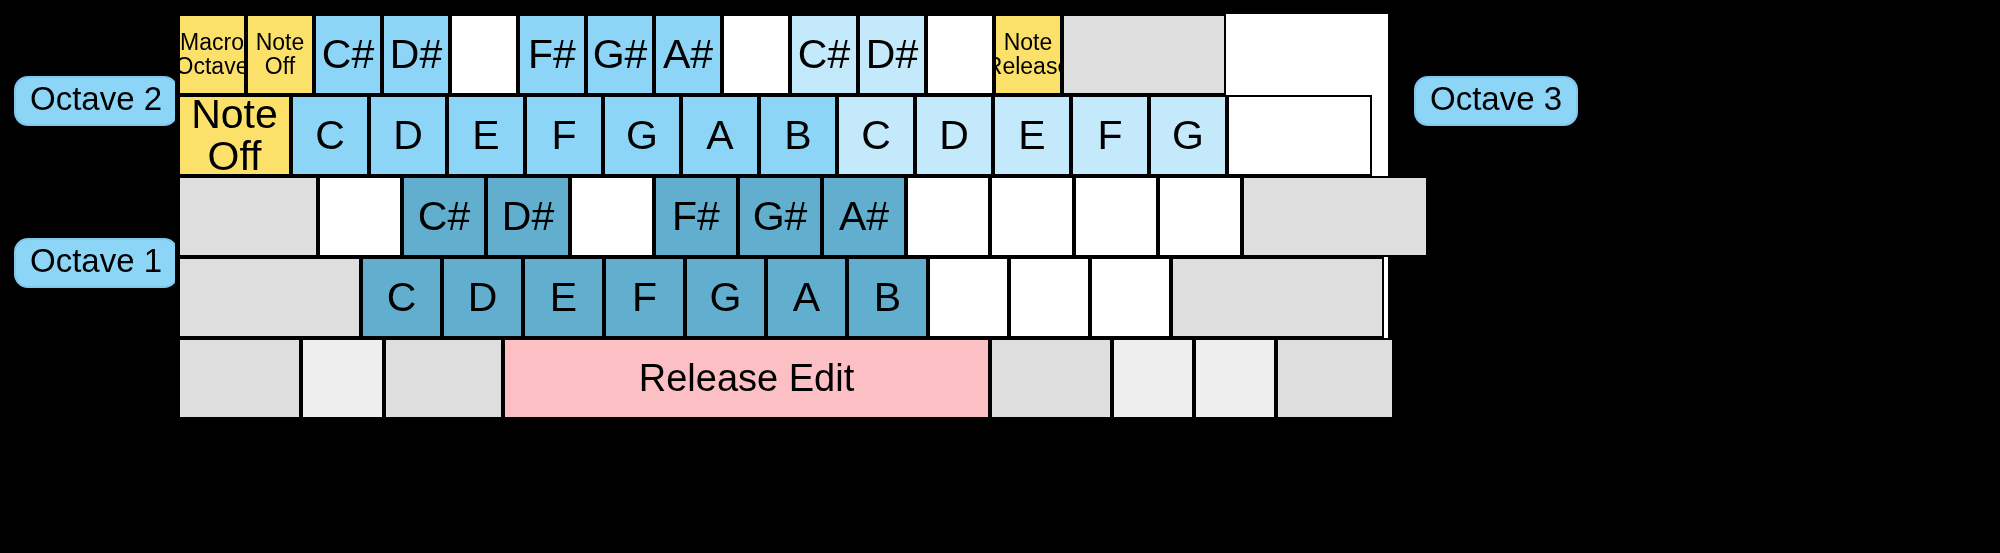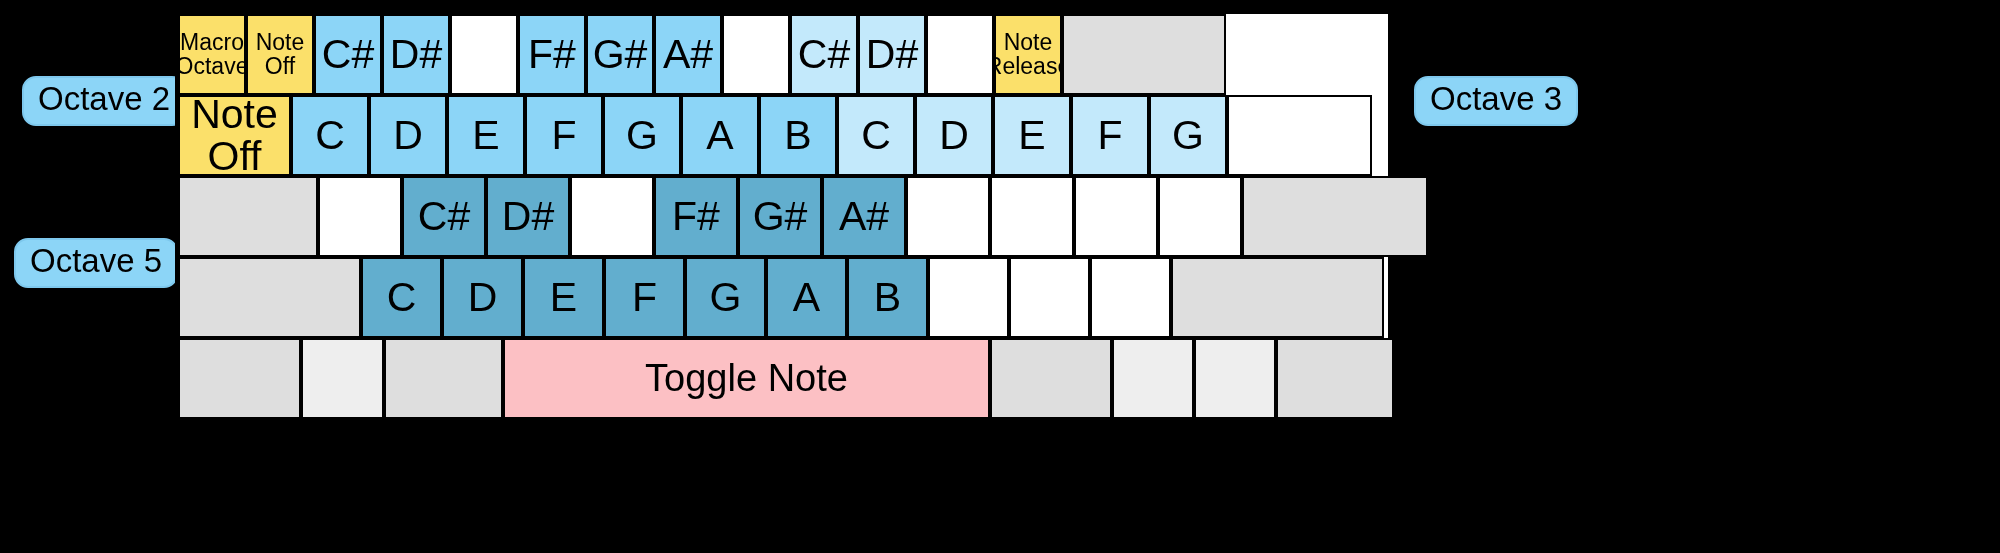--- a/index.html
+++ b/index.html
@@ -84,32 +84,32 @@
     position: absolute;
     background: #8cd5f7;
     border: 2px solid #7ec8ed;
     border-radius: 14px;
     font-size: 33px;
     color: #000;
     padding: 4px 14px 7px 14px;
     white-space: nowrap;
     line-height: 1.05;
   }
-  #octave-2-label { left: 14px;   top: 76px; margin-left: 8px;  }
+  #octave-2-label { left: 14px;   top: 76px;  }
   #octave-1-label { left: 14px;   top: 238px; }
   #octave-3-label { left: 1414px; top: 76px;  }
 </style>
 </head>
 <body>
 
 <div id="keyboard-diagram">
 
   <div class="octave-pill" id="octave-2-label">Octave 2</div>
 
-  <div class="octave-pill" id="octave-1-label">Octave 5</div>
+  <div class="octave-pill" id="octave-1-label">Octave 1</div>
 
   <div class="octave-pill" id="octave-3-label">Octave 3</div>
 
   <div class="kb" id="keyboard-grid">
     <div class="kb-row r0">
         <div class="key c-yellow t-small" style="left: 0px; width: 68px;">Macro
 Octave</div>
         <div class="key c-yellow t-small" style="left: 68px; width: 68px;">Note
 Off</div>
         <div class="key c-blue t-note" style="left: 136px; width: 68px;">C#</div>
@@ -169,21 +169,21 @@
         <div class="key c-bluedk t-note" style="left: 669px; width: 81px;">B</div>
         <div class="key c-white t-note" style="left: 750px; width: 81px;"></div>
         <div class="key c-white t-note" style="left: 831px; width: 81px;"></div>
         <div class="key c-white t-note" style="left: 912px; width: 81px;"></div>
         <div class="key c-gray t-note" style="left: 993px; width: 213px;"></div>
       </div>
     <div class="kb-row r4">
         <div class="key c-gray t-note" style="left: 0px; width: 123px;"></div>
         <div class="key c-gray2 t-note" style="left: 123px; width: 83px;"></div>
         <div class="key c-gray t-note" style="left: 206px; width: 119px;"></div>
-        <div class="key c-pink t-toggle" style="left: 325px; width: 487px;">Toggle Note</div>
+        <div class="key c-pink t-toggle" style="left: 325px; width: 487px;">Release Edit</div>
         <div class="key c-gray t-note" style="left: 812px; width: 122px;"></div>
         <div class="key c-gray2 t-note" style="left: 934px; width: 82px;"></div>
         <div class="key c-gray2 t-note" style="left: 1016px; width: 82px;"></div>
         <div class="key c-gray t-note" style="left: 1098px; width: 118px;"></div>
       </div>
   </div>
 
 </div>
 
 </body></html>

